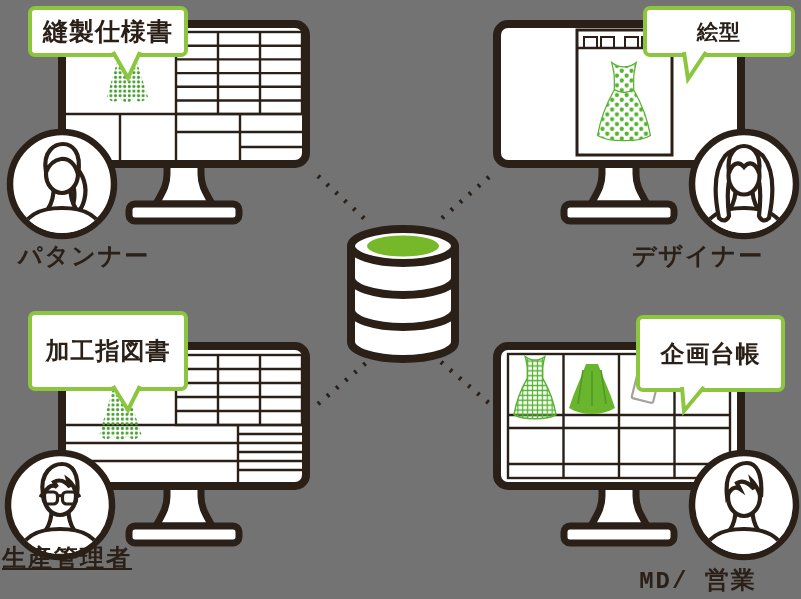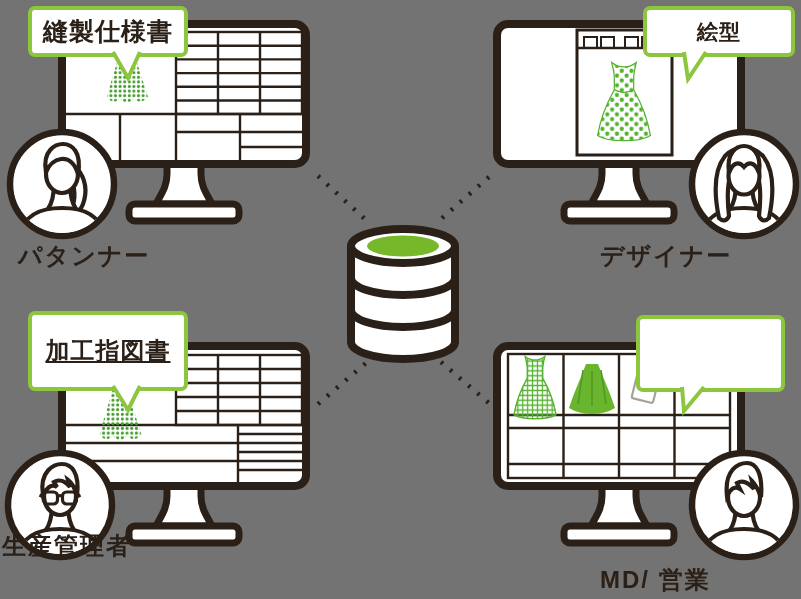--- a/index.html
+++ b/index.html
@@ -5,26 +5,26 @@
   html,body{margin:0;padding:0;background:#fff;}
   #stage{
     position:relative;width:801px;height:599px;background:#737373;overflow:hidden;
     font-family:"Liberation Sans","DejaVu Sans",sans-serif;
   }
   #stage svg{position:absolute;left:0;top:0;}
   .bt{
     position:absolute;display:flex;align-items:center;justify-content:center;
     font-weight:bold;color:#2b2018;letter-spacing:1px;z-index:3;text-align:center;
   }
-  .bt.two{line-height:34px;text-decoration:underline;}
+  .bt.two{line-height:34px;}
   .rl{
     position:absolute;font-weight:bold;color:#2b2018;font-size:24px;
     letter-spacing:2px;z-index:3;white-space:nowrap;
   }
-  .rl.right{text-align:left;}
+  .rl.right{text-align:center;font-family:Liberation Mono, monospace;}
 </style>
 </head>
 <body>
 
 <div id="stage">
 
 <svg width="801" height="599" viewBox="0 0 801 599">
   <defs>
     <pattern id="p-ht" width="4.6" height="4.6" patternUnits="userSpaceOnUse">
       <circle cx="2.3" cy="2.3" r="1.5" fill="#459d2e"></circle>
@@ -218,20 +218,21 @@
 <div class="bt" style="left:30px;top:8px;width:156px;height:47px;font-size:25px;">
   <span>縫製仕様書</span>
 </div>
 <div class="bt" style="left:645px;top:8px;width:148px;height:47px;font-size:21px;">
   <span>絵型</span>
 </div>
 <div class="bt two" style="left:30px;top:313px;width:156px;height:76px;font-size:24px;">
   <span>加工指図書</span>
 </div>
 <div class="bt two" style="left:638px;top:317px;width:145px;height:73px;font-size:24px;">
+  <span>企画台帳</span>
 </div>
 
 <div class="rl" style="left:8px;top:240px;margin-left:10px;">パタンナー</div>
 <div class="rl right" style="left:600px;top:240px;width:196px;">デザイナー</div>
-<div class="rl" style="left:2px;top:530px;">生産管理者</div>
+<div class="rl" style="left:2px;top:542px;text-decoration:underline;">生産管理者</div>
 <div class="rl right" style="left:600px;top:564px;width:196px;">MD/ 営業</div>
 
 </div>
 
 </body></html>

